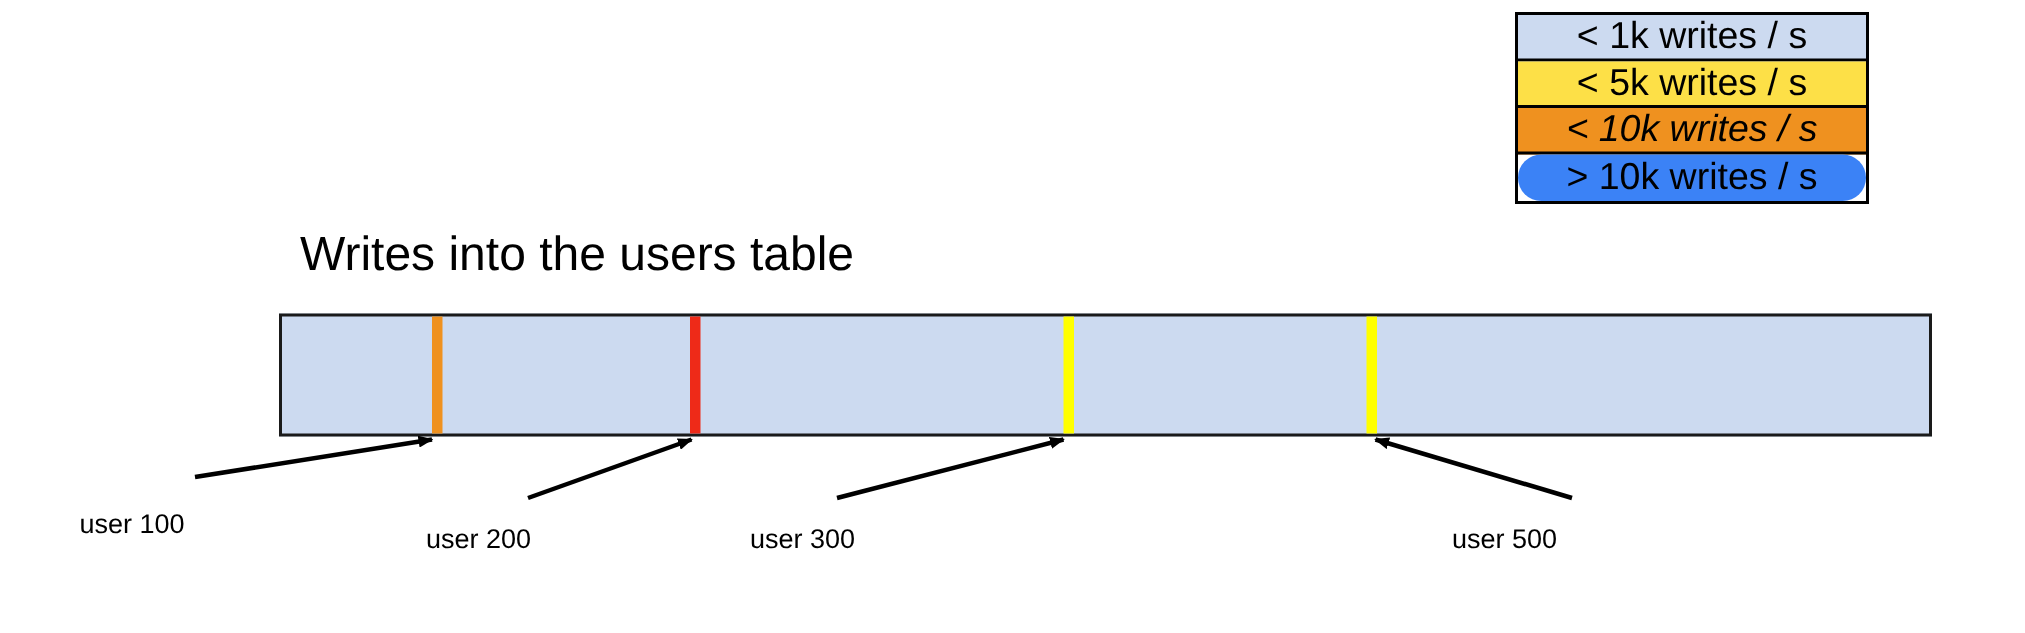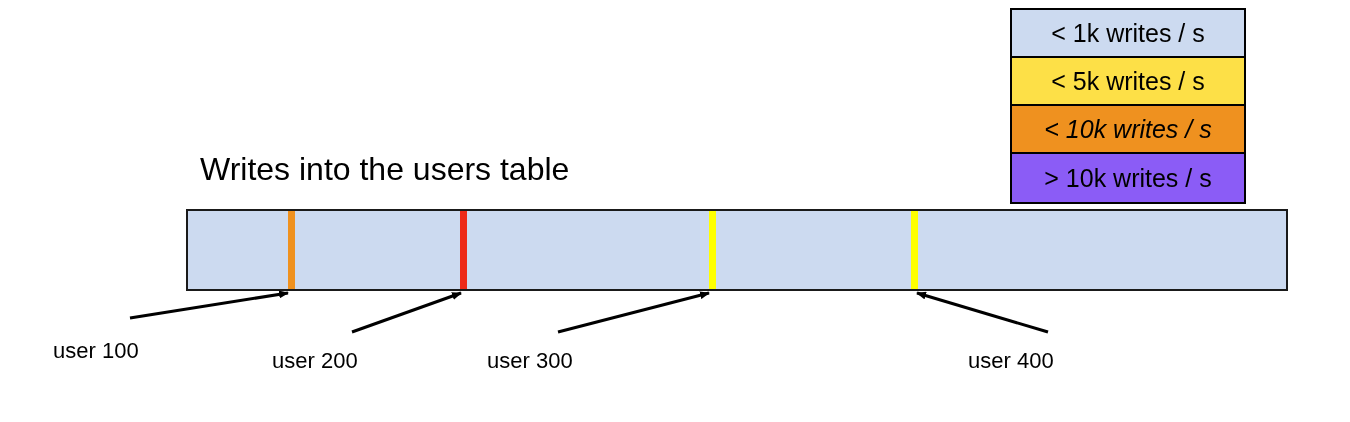--- a/index.html
+++ b/index.html
@@ -24,21 +24,21 @@
   .legend {
     position: absolute;
     left: 1010px;
     top: 8px;
     width: 236px;
     border: 2px solid #000000;
     box-sizing: border-box;
     background: #ffffff;
   }
   .legend-row {
-    height: 48px;
+    height: 31px;
     box-sizing: border-box;
     border-bottom: 2px solid #000000;
     display: flex;
     align-items: center;
     justify-content: center;
     font-size: 25px;
     line-height: 1;
     white-space: nowrap;
     color: #000000;
     text-align: right;
@@ -80,41 +80,41 @@
     left: 0;
     top: 0;
     width: 1350px;
     height: 422px;
     pointer-events: none;
   }
 
   
   .user-label {
     position: absolute;
-    font-size: 22px;
+    font-size: 18px;
     line-height: 1;
     white-space: nowrap;
   }
 </style>
 </head>
 <body>
 
 <div id="canvas">
 
   <div class="legend">
     <div class="legend-row" style="background:#ccdaf0;">
       <span>&lt; 1k writes / s</span>
     </div>
     <div class="legend-row" style="background:#fde047;">
       <span>&lt; 5k writes / s</span>
     </div>
     <div class="legend-row" style="background:#ef911f;font-style:italic;">
       <span>&lt; 10k writes / s</span>
     </div>
-    <div class="legend-row" style="background:#8b5cf6;">
+    <div class="legend-row" style="background:#3b82f6;border-radius:18px;">
       <span>&gt; 10k writes / s</span>
     </div>
   </div>
 
   <div class="caption">Writes into the users table</div>
 
   <div class="bar" style="background:#ccdaf0;">
     <div class="marker" style="left:100px; background:#ef911f;"></div>
     <div class="marker" style="left:272px; background:#ee2a18;"></div>
     <div class="marker" style="left:521px; background:#ffff00;"></div>
@@ -127,17 +127,17 @@
         <path d="M0,0 L10,4 L0,8 Z" fill="#000000"></path>
       </marker>
     </defs>
     <line x1="130" y1="318" x2="288" y2="293" stroke="#000000" stroke-width="3" marker-end="url(#ah)"></line>
     <line x1="352" y1="332" x2="461" y2="293" stroke="#000000" stroke-width="3" marker-end="url(#ah)"></line>
     <line x1="558" y1="332" x2="709" y2="293" stroke="#000000" stroke-width="3" marker-end="url(#ah)"></line>
     <line x1="1048" y1="332" x2="917" y2="293" stroke="#000000" stroke-width="3" marker-end="url(#ah)"></line>
   </svg>
 
   <div class="user-label" style="left:53px; top:340px;">user 100</div>
-  <div class="user-label" style="left:272px; top:350px;">user 200</div>
-  <div class="user-label" style="left:487px; top:350px;">user 300</div>
-  <div class="user-label" style="left:968px; top:350px;">user 400</div>
+  <div class="user-label" style="left:284px; top:350px;">user 200</div>
+  <div class="user-label" style="left:500px; top:350px;">user 300</div>
+  <div class="user-label" style="left:968px; top:350px;">user 500</div>
 
 </div>
 
 </body></html>

